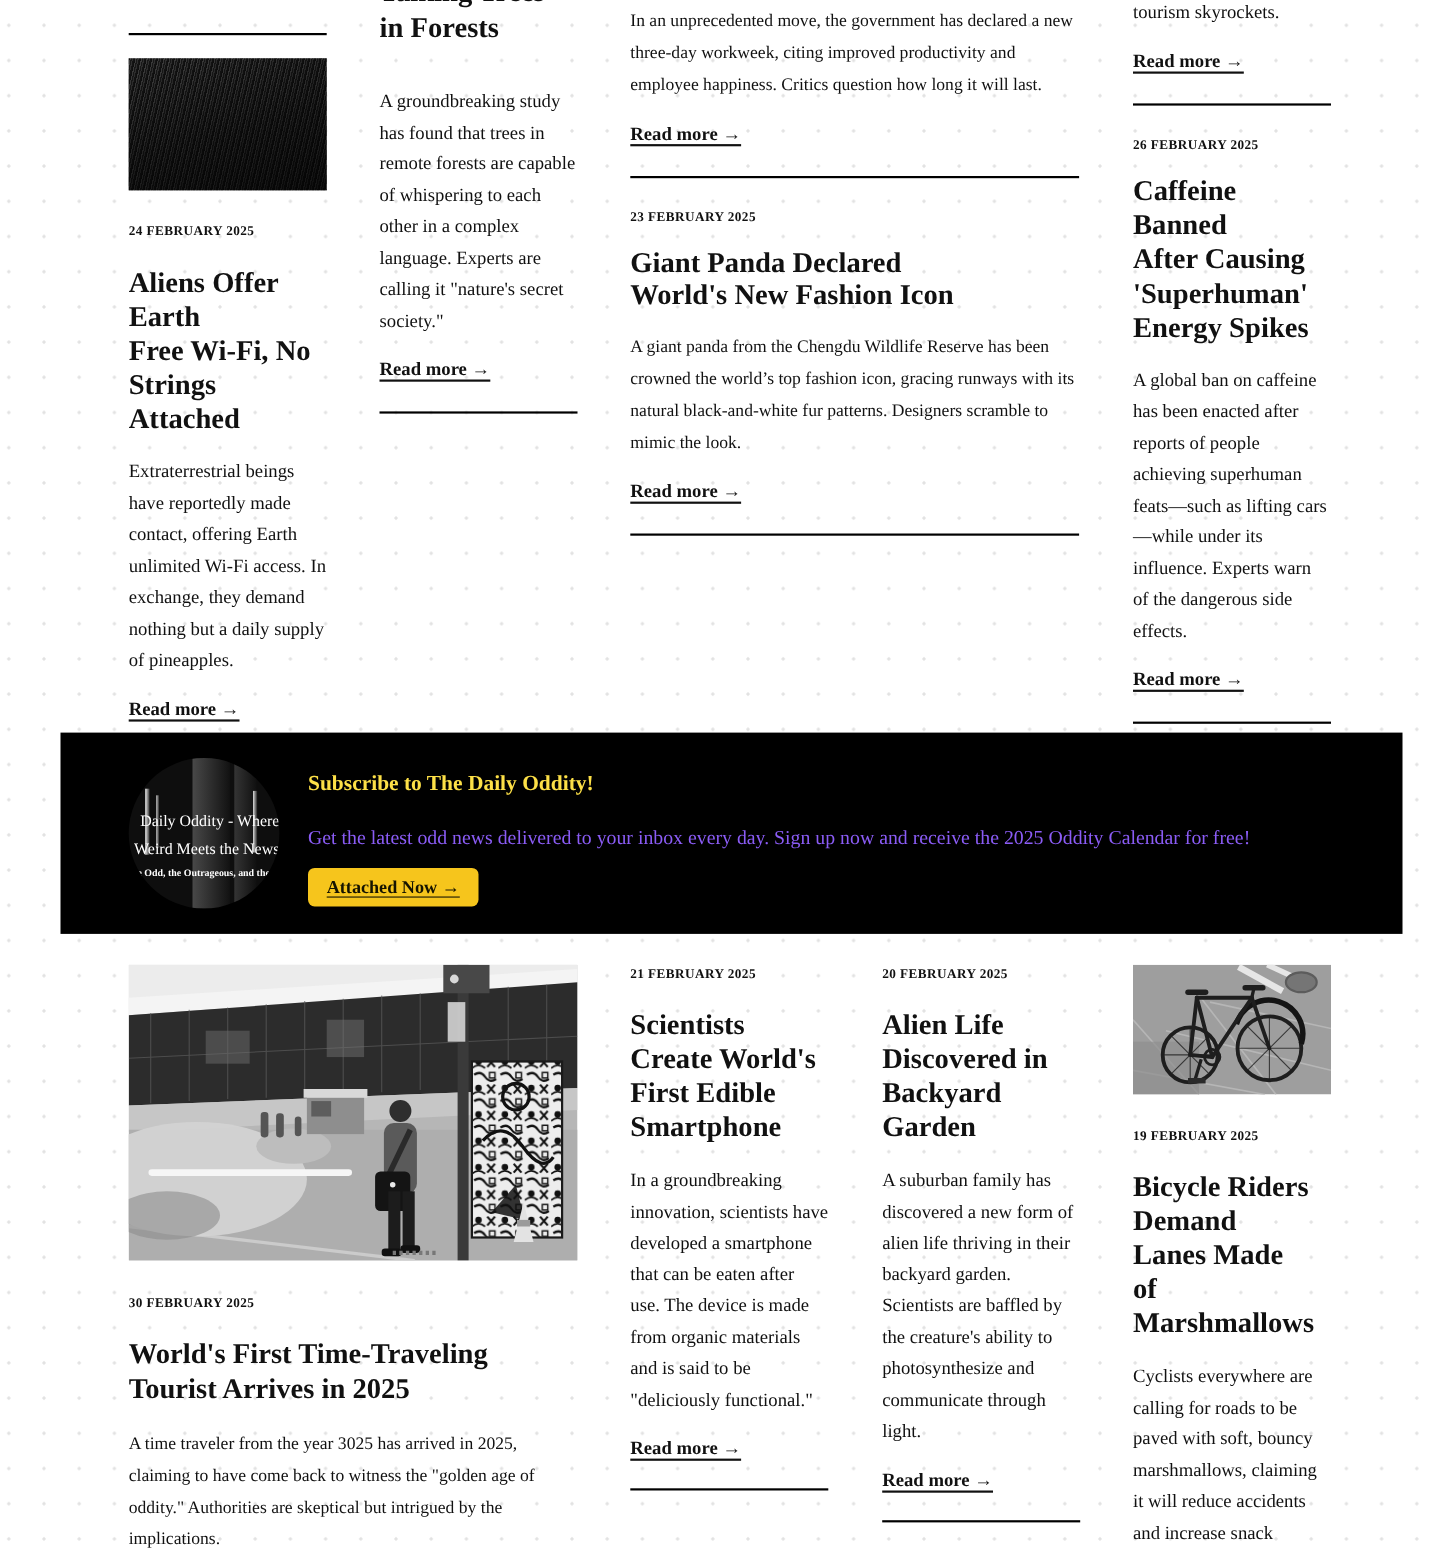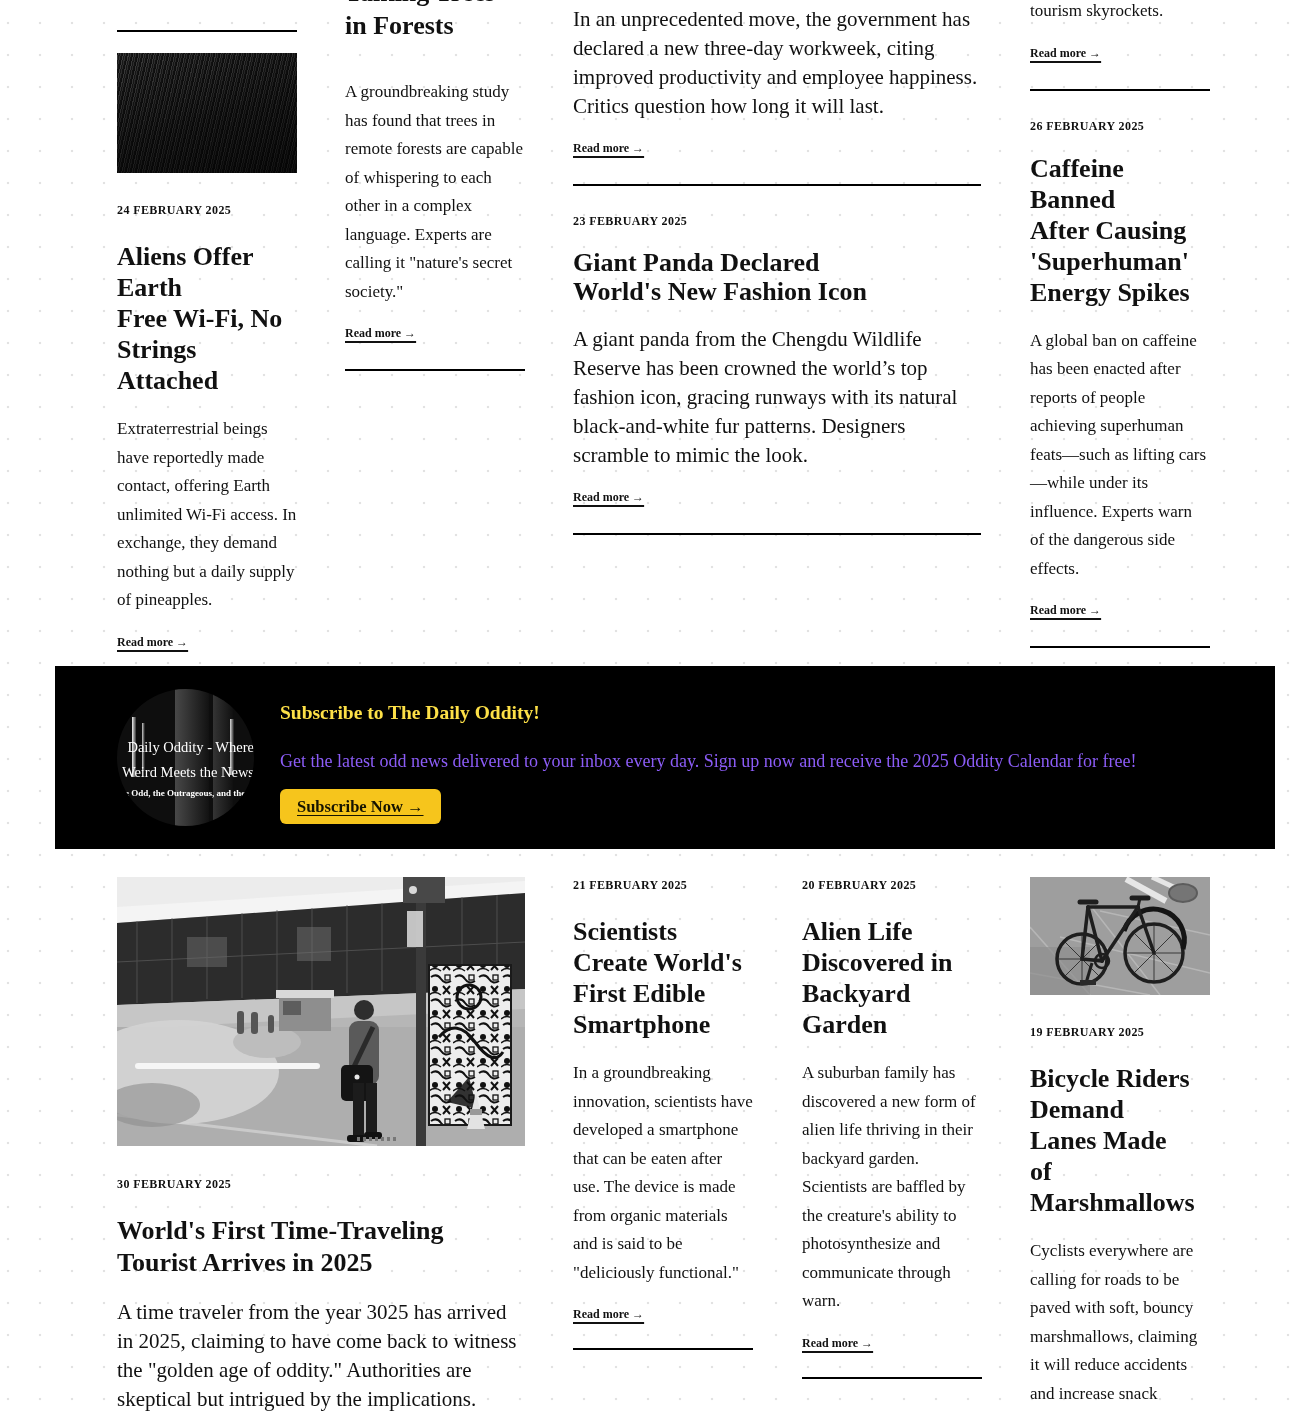--- a/index.html
+++ b/index.html
@@ -12,22 +12,22 @@
     background-image:radial-gradient(circle,#e2e2e2 1.3px,transparent 1.6px);
     background-size:32px 32px;
     background-position:24px 7px;
   }
   .col{position:absolute}
   .rule{border:none;border-top:2px solid #000;width:100%;display:block}
   .date{font-size:12px;font-weight:bold;letter-spacing:.4px;line-height:17px}
   .title{font-size:26px;font-weight:bold;line-height:31px;white-space:pre-line;cursor:pointer}
   .wide-title{line-height:29px}
   .body{font-size:17px;line-height:28.5px}
-  .wide .body{font-size:21px;line-height:29px}
-  .readmore{display:inline-block;font-size:12px;font-weight:bold;color:#111;
+  .wide .body{font-size:16px;line-height:29px}
+  .readmore{display:inline-block;font-size:17px;font-weight:bold;color:#111;
     text-decoration:underline;text-underline-offset:4px;text-decoration-thickness:1.5px;cursor:pointer}
   .thumb{display:block;width:100%;cursor:pointer}
   .fur{
     height:120px;
     background:
       repeating-linear-gradient(103deg,#1e1e1e 0 1px,#707070 1px 2px,#2e2e2e 2px 3px,#5a5a5a 3px 4px,#262626 4px 5px),
       linear-gradient(165deg,#8a8a8a 0%,#4a4a4a 55%,#2a2a2a 100%);
     background-blend-mode:multiply;
   }
   svg{display:block}
@@ -103,21 +103,21 @@
   <div class="logo">
     <div class="logo-streaks"></div>
     <div class="logo-text">
       <div class="logo-line">Daily Oddity - Where</div>
       <div class="logo-line">Weird Meets the News</div>
       <div class="logo-small">the Odd, the Outrageous, and the Oc</div>
     </div>
   </div>
   <h2 class="sub-heading">Subscribe to The Daily Oddity!</h2>
   <p class="sub-text">Get the latest odd news delivered to your inbox every day. Sign up now and receive the 2025 Oddity Calendar for free!</p>
-  <button class="sub-btn">Subscribe Now →</button>
+  <button class="sub-btn">Attached Now →</button>
 </section>
 
 <section class="col wide" style="left:117px;top:877px;width:408px">
   <svg class="thumb" width="408" height="269" viewBox="0 0 408 269">
     <defs>
       <pattern id="graf" patternUnits="userSpaceOnUse" width="24" height="24">
         <rect width="24" height="24" fill="#ededed"></rect>
         <path d="M2 4 Q8 0 12 6 T22 8" stroke="#111" fill="none" stroke-width="2"></path>
         <circle cx="6" cy="16" r="3" fill="#111"></circle>
         <path d="M14 13 L21 21 M21 13 L14 21" stroke="#111" stroke-width="2"></path>
@@ -195,21 +195,21 @@
   <p class="body" style="margin-top:19px">In a groundbreaking innovation, scientists have developed a smartphone that can be eaten after use. The device is made from organic materials and is said to be "deliciously functional."</p>
   <a class="readmore" style="margin-top:20px">Read more →</a>
   <hr class="rule" style="margin-top:26px">
 </section>
 
 <section class="col" style="left:802px;top:877px;width:180px">
   <p class="date">20 FEBRUARY 2025</p>
   <h3 class="title" style="margin-top:22px">Alien Life
 Discovered in
 Backyard Garden</h3>
-  <p class="body" style="margin-top:19px">A suburban family has discovered a new form of alien life thriving in their backyard garden. Scientists are baffled by the creature's ability to photosynthesize and communicate through warn.</p>
+  <p class="body" style="margin-top:19px">A suburban family has discovered a new form of alien life thriving in their backyard garden. Scientists are baffled by the creature's ability to photosynthesize and communicate through light.</p>
   <a class="readmore" style="margin-top:20px">Read more →</a>
   <hr class="rule" style="margin-top:26px">
 </section>
 
 <section class="col" style="left:1030px;top:877px;width:180px">
   <svg class="thumb" width="180" height="118" viewBox="0 0 180 118">
     <rect width="180" height="118" fill="#9e9e9e"></rect>
     <g stroke="#b6b6b6" stroke-width="1.5">
       <line x1="0" y1="96" x2="120" y2="118"></line>
       <line x1="30" y1="60" x2="180" y2="96"></line>

